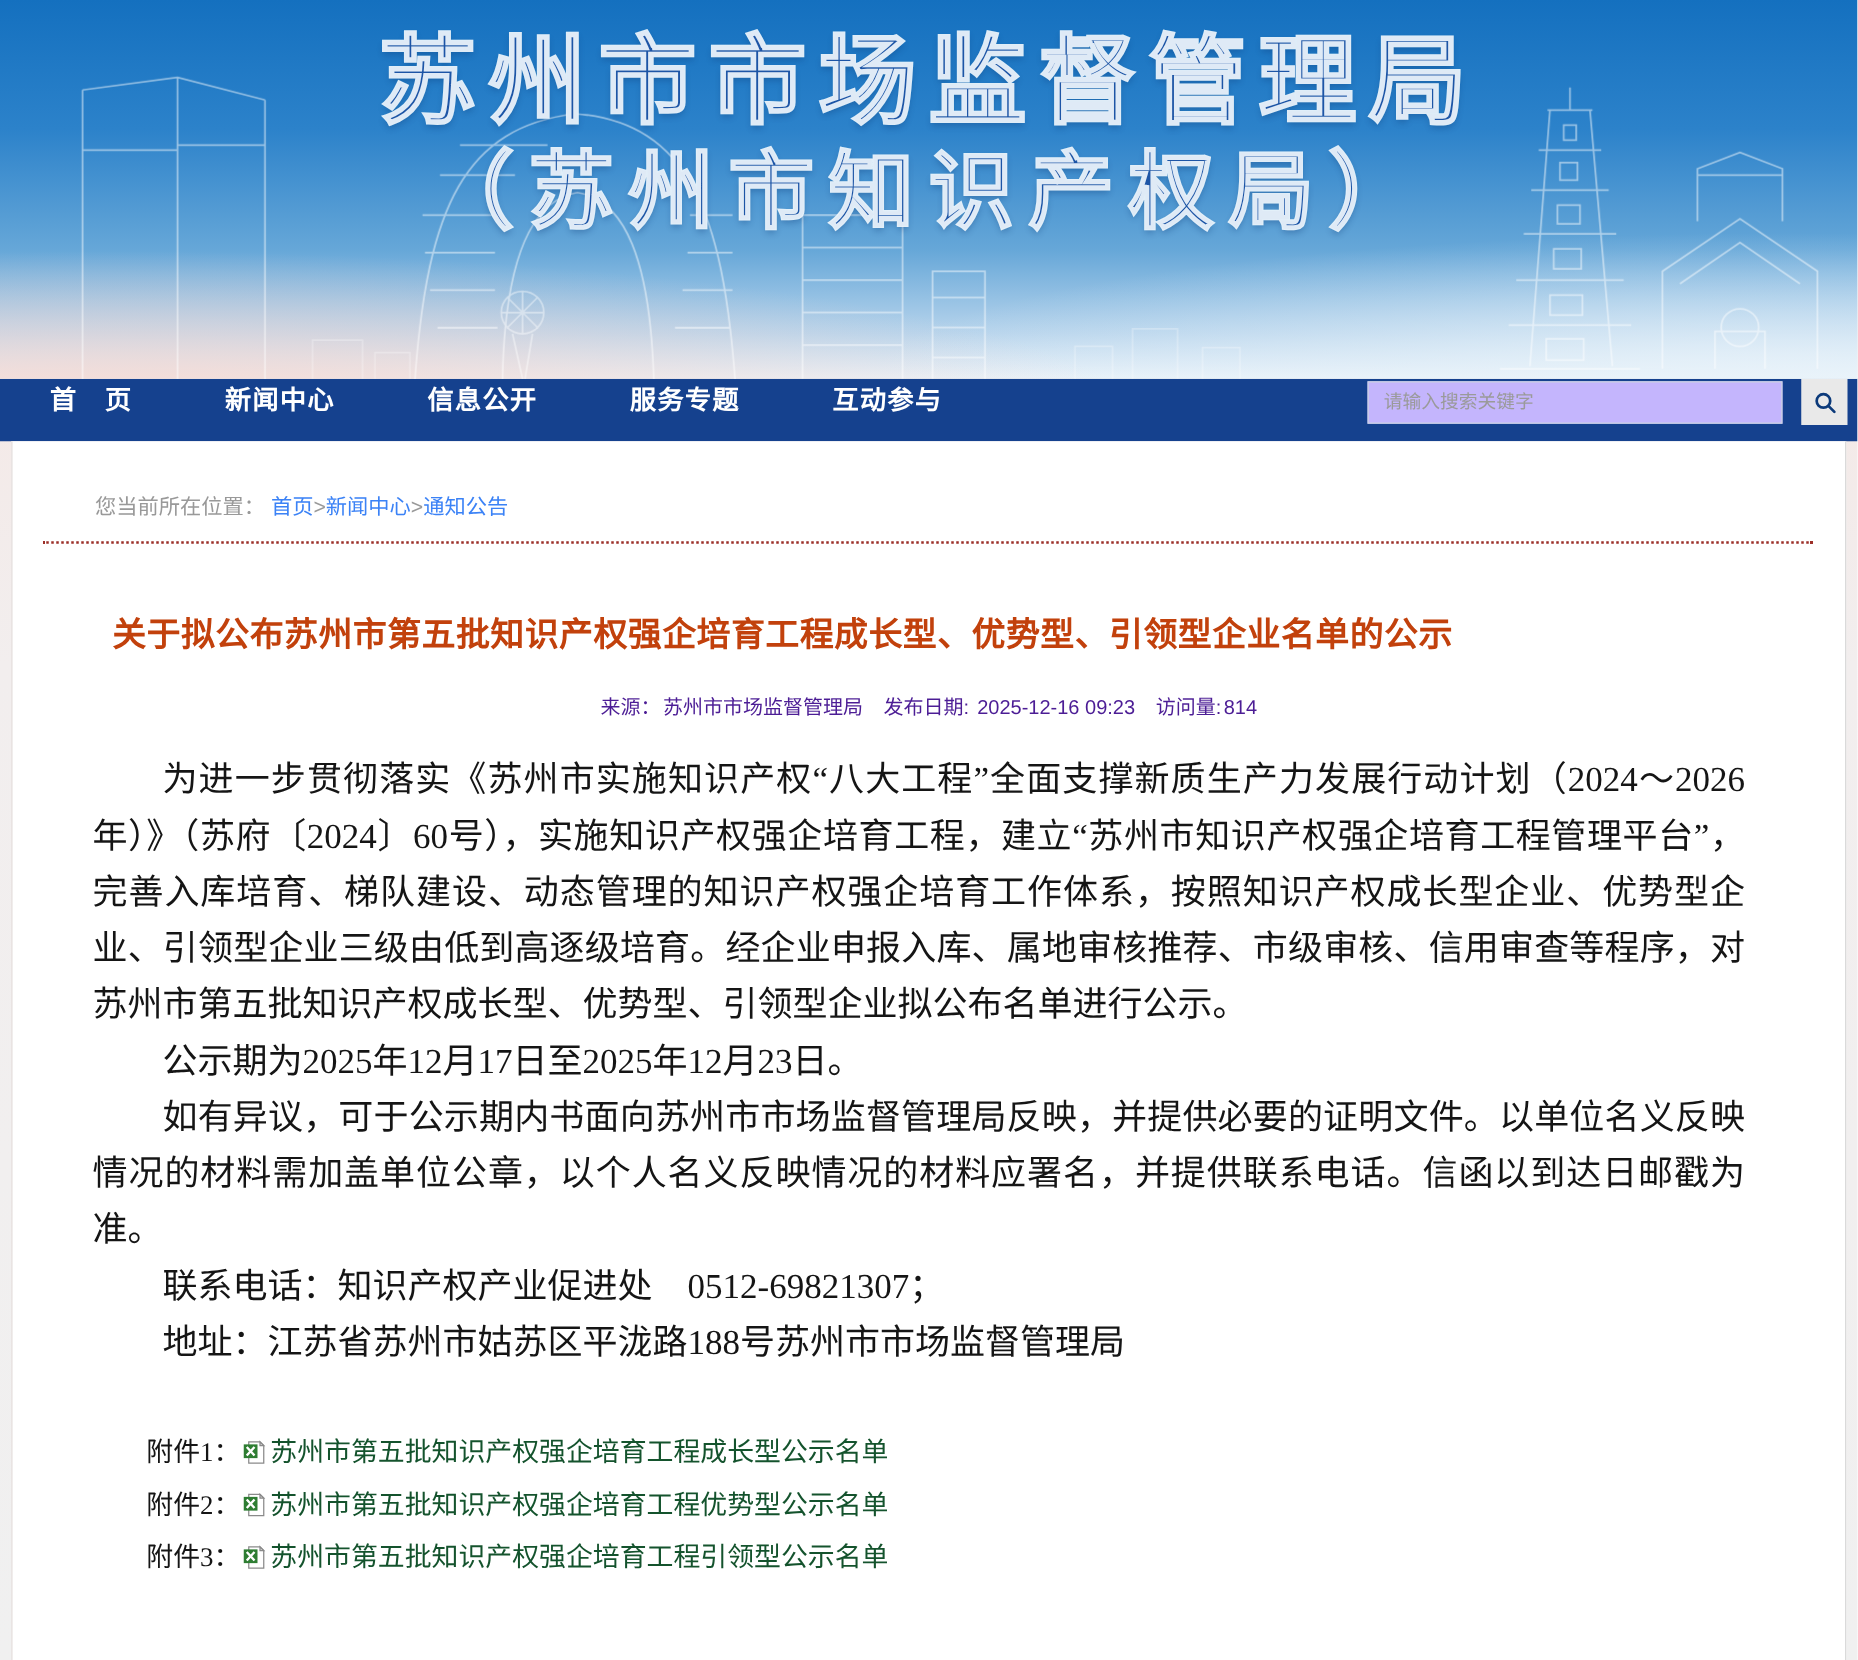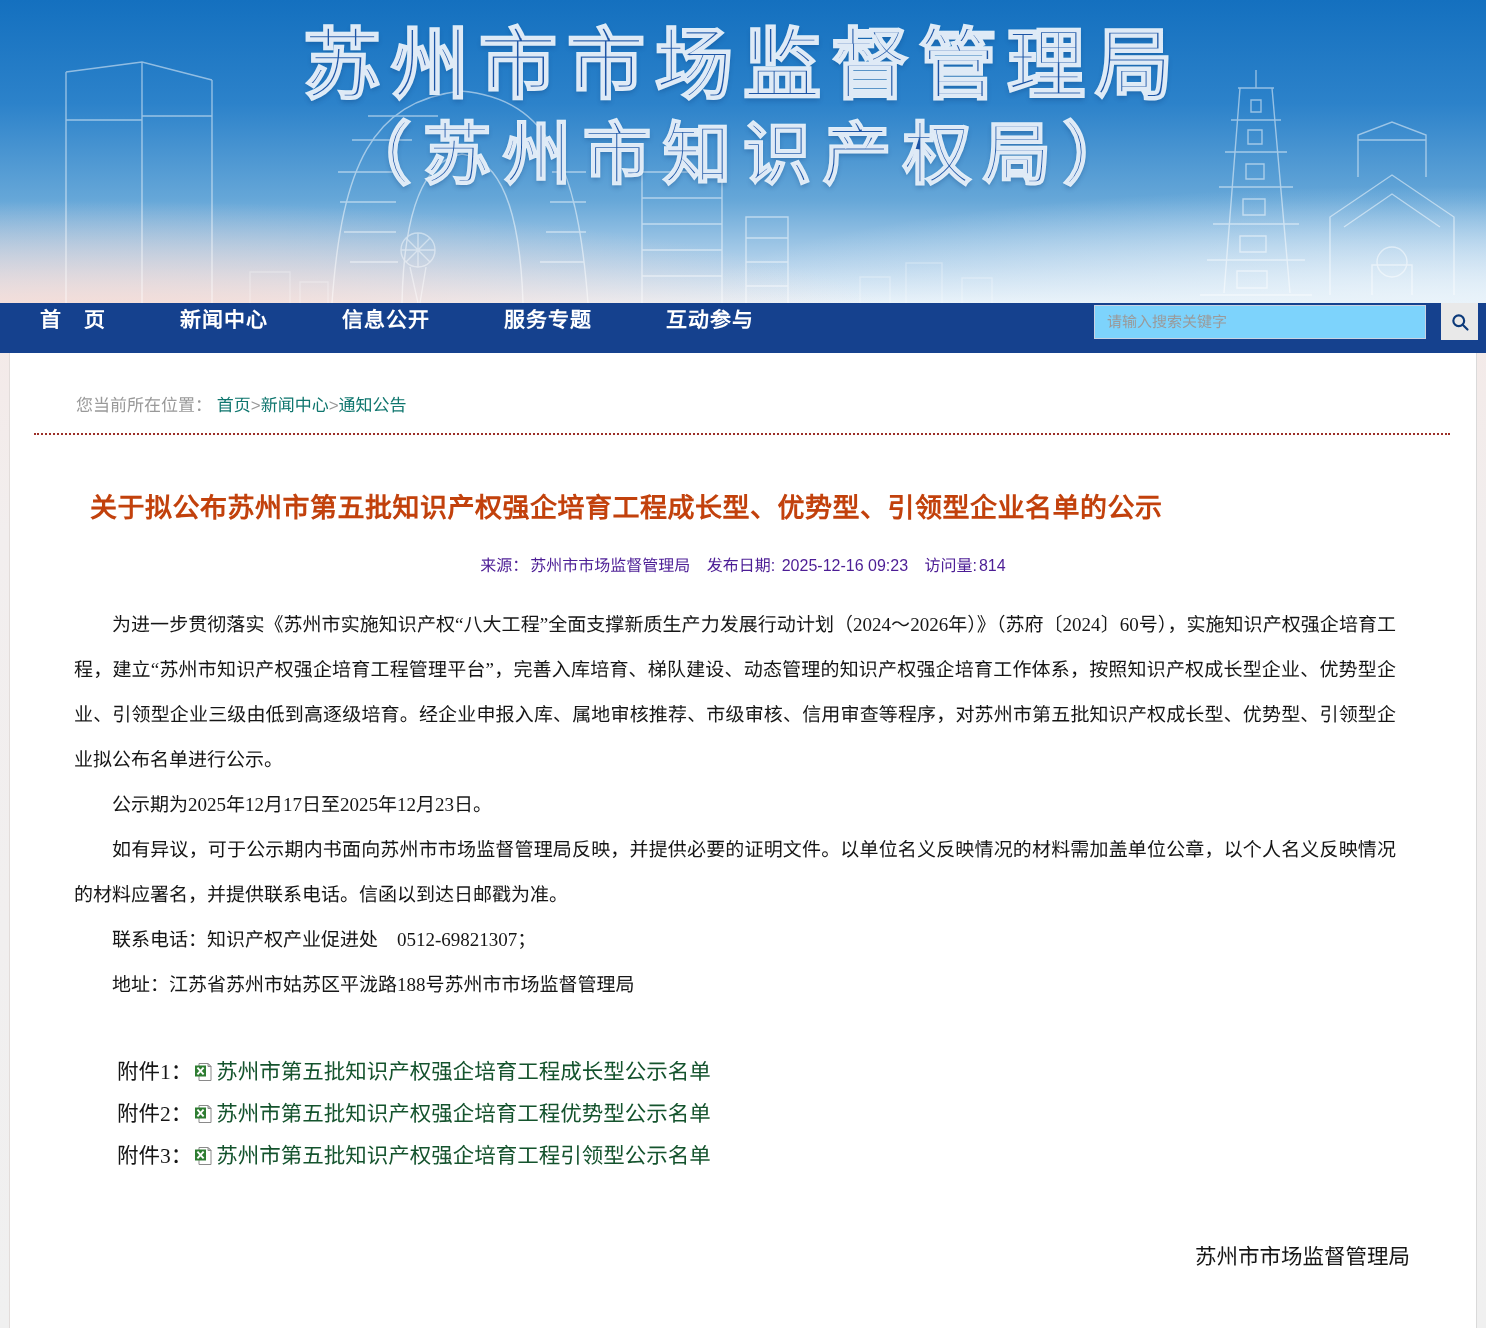--- a/index.html
+++ b/index.html
@@ -33,55 +33,55 @@
   .navbar{
     height:50px; background:#15418e; display:flex; align-items:flex-start;
     padding:0 8px 0 40px;
   }
   .nav-item{
     color:#fff; font-size:21px; font-weight:bold; letter-spacing:1px;
     margin-right:74px; cursor:pointer; white-space:nowrap;
   }
   .search-wrap{ margin-left:auto; display:flex; align-items:center; }
   .search-input{
-    width:332px; height:34px; border:1px solid #c9d2e2; background:#7dd3fc;
+    width:332px; height:34px; border:1px solid #c9d2e2; background:#c4b5fd;
     padding:0 12px; font-size:15px; color:#333; outline:none;
     font-family:"Liberation Sans", sans-serif;
   }
   .search-input::placeholder{ color:#9a9a9a; }
   .search-btn{
     width:37px; height:37px; margin-left:15px; background:#e9e9e9; border:none;
     display:flex; align-items:center; justify-content:center; cursor:pointer;
   }
 
   
   .content{
     margin:0 9px; background:#fff; min-height:975px;
     border-left:1px solid #e2dcda; border-right:1px solid #dadada;
     padding-bottom:30px;
   }
   .breadcrumb{
     padding:38px 0 0 66px; font-size:17px; color:#999;
   }
-  .breadcrumb a{ color:#0f766e; text-decoration:none; cursor:pointer; }
+  .breadcrumb a{ color:#3b82f6; text-decoration:none; cursor:pointer; }
   .dotted-divider{
     border:none; border-top:2px dotted #9c2f28; margin:17px 26px 0 24px;
   }
   .article-title{
     margin:51px 80px 0; text-align:left; font-size:27px; font-weight:bold;
     color:#c2410c; letter-spacing:.5px;
   }
   .article-meta{
     margin-top:27px; text-align:center; font-size:16px; color:#4c1d95;
   }
   .article-meta .m{ margin:0 6px; }
   .article-meta .lbl{ margin-right:2px; }
 
   .article-body{
-    margin:26px 80px 0 64px; font-size:19px; line-height:45px;
+    margin:26px 80px 0 64px; font-size:28px; line-height:45px;
     color:#151515; text-align:justify;
     font-family:"Liberation Serif", serif;
   }
   .article-body p{ margin:0; text-indent:2em; }
 
   .attachments{ margin:44px 80px 0 64px; font-family:"Liberation Serif", serif; }
   .attach-row{ height:42px; line-height:42px; padding-left:43px; font-size:21.5px; color:#151515; white-space:nowrap; }
   .attach-row a{ color:#14532d; text-decoration:none; cursor:pointer; }
   .xls-icon{ vertical-align:-3px; margin:0 3px 0 2px; }
 

